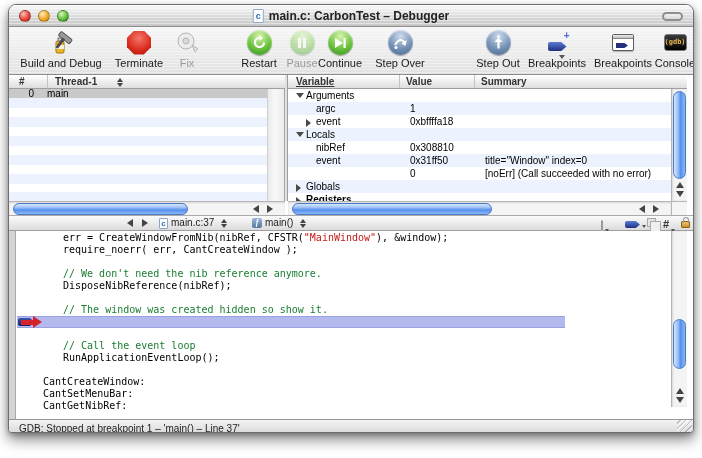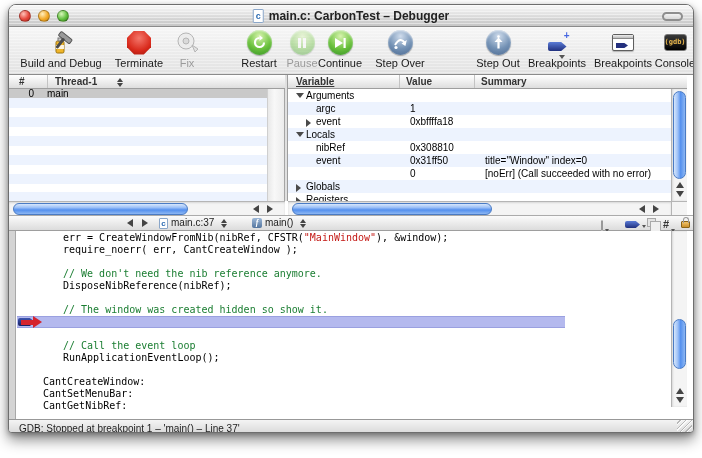--- a/index.html
+++ b/index.html
@@ -368,21 +368,21 @@
               <span class="v-name" style="left:28px;margin-top:15px;">err</span>
               <span class="v-val">0</span>
               <span class="v-sum">[noErr] (Call succeeded with no error)</span>
             </div>
             <div class="v-row blue" style="top: 91px;">
               <span class="tri closed" style="position:absolute;left:8px;top:4px;"></span>
               <span class="v-name" style="left:18px;">Globals</span>
             </div>
             <div class="v-row" style="top: 104px;">
               <span class="tri closed" style="position:absolute;left:8px;top:4px;"></span>
-              <span class="v-name" style="left:18px;">Registers</span>
+              <span class="v-name" style="left:18px;font-weight:bold;">Registers</span>
             </div>
           </div>
         <div class="sb v" style="left:383px;top:14px;width:16px;height:112px;">
           <div class="thumb-v" style="top:2px;height:88px;"></div>
           <div class="arr up" style="left:4px;bottom:13px;"></div>
           <div class="arr down" style="left:4px;bottom:4px;"></div>
         </div>
         <div class="sb h" style="left:0;top:126px;width:383px;height:14px;">
           <div class="thumb-h" style="left:4px;width:200px;"></div>
           <div class="arr left" style="right:26px;top:3px;"></div>

